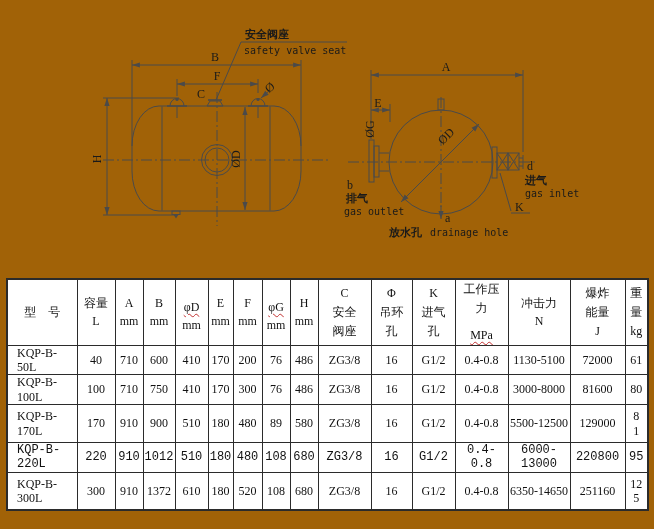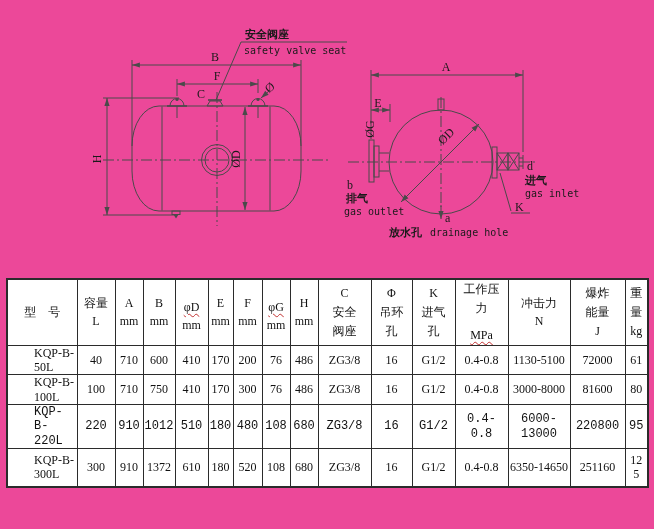--- a/index.html
+++ b/index.html
@@ -1,32 +1,32 @@
 <!DOCTYPE html>
 <html><head>
 <meta charset="utf-8">
 <style>
   html,body{margin:0;padding:0;background:#fff;}
-  .stage{position:relative;width:654px;height:529px;background:#ec4899;overflow:hidden;
+  .stage{position:relative;width:654px;height:529px;background:#a16207;overflow:hidden;
          font-family:"Liberation Serif","DejaVu Serif",serif;color:#111;}
   svg.drawing{position:absolute;left:0;top:0;}
   svg.drawing text{fill:#1a1a1a;stroke:none;font-family:"Liberation Serif","DejaVu Serif",serif;font-size:12px;}
   svg.drawing text.mono{font-family:"DejaVu Sans Mono","Liberation Mono",monospace;font-size:10px;}
   svg.drawing text.cn{font-size:11px;font-weight:bold;}
   svg.drawing .ln{stroke:#4a4a4a;fill:none;stroke-width:1;}
   svg.drawing .thick{stroke-width:1.6;}
   svg.drawing .cl{stroke-dasharray:11 3 2 3;}
   table.spec{position:absolute;left:6px;top:278px;border-collapse:collapse;table-layout:fixed;
              border:2px solid #2b2b2b;font-size:12px;color:#111;background:#fff;}
   table.spec th,table.spec td{border:1px solid #2b2b2b;text-align:center;padding:0 1px;
              font-weight:normal;overflow:hidden;}
   table.spec thead tr{height:66px;}
   table.spec th div{line-height:1.55;white-space:pre;}
   table.spec td{white-space:pre-line;line-height:1.2;}
-  table.spec tbody td:first-child{text-align:left;padding-left:26px;}
+  table.spec tbody td:first-child{text-align:left;padding-left:9px;}
   .wavy{text-decoration-line:underline;text-decoration-style:wavy;text-decoration-color:#c23232;
         text-decoration-thickness:1px;text-underline-offset:2px;margin-top:8px;}
 </style>
 </head>
 <body>
 
 <div class="stage">
 
   <svg class="drawing" width="654" height="274" viewBox="0 0 654 274">
     <defs>
@@ -282,20 +282,39 @@
           <td>76</td>
           <td>486</td>
           <td>ZG3/8</td>
           <td>16</td>
           <td>G1/2</td>
           <td>0.4-0.8</td>
           <td>3000-8000</td>
           <td>81600</td>
           <td>80</td>
         </tr>
+        <tr style="height: 38px;">
+          <td>KQP-B-170L</td>
+          <td>170</td>
+          <td>910</td>
+          <td>900</td>
+          <td>510</td>
+          <td>180</td>
+          <td>480</td>
+          <td>89</td>
+          <td>580</td>
+          <td>ZG3/8</td>
+          <td>16</td>
+          <td>G1/2</td>
+          <td>0.4-0.8</td>
+          <td>5500-12500</td>
+          <td>129000</td>
+          <td>8
+1</td>
+        </tr>
         <tr style="height: 26px; font-family: Liberation Mono, monospace;">
           <td>KQP-B-220L</td>
           <td>220</td>
           <td>910</td>
           <td>1012</td>
           <td>510</td>
           <td>180</td>
           <td>480</td>
           <td>108</td>
           <td>680</td>

